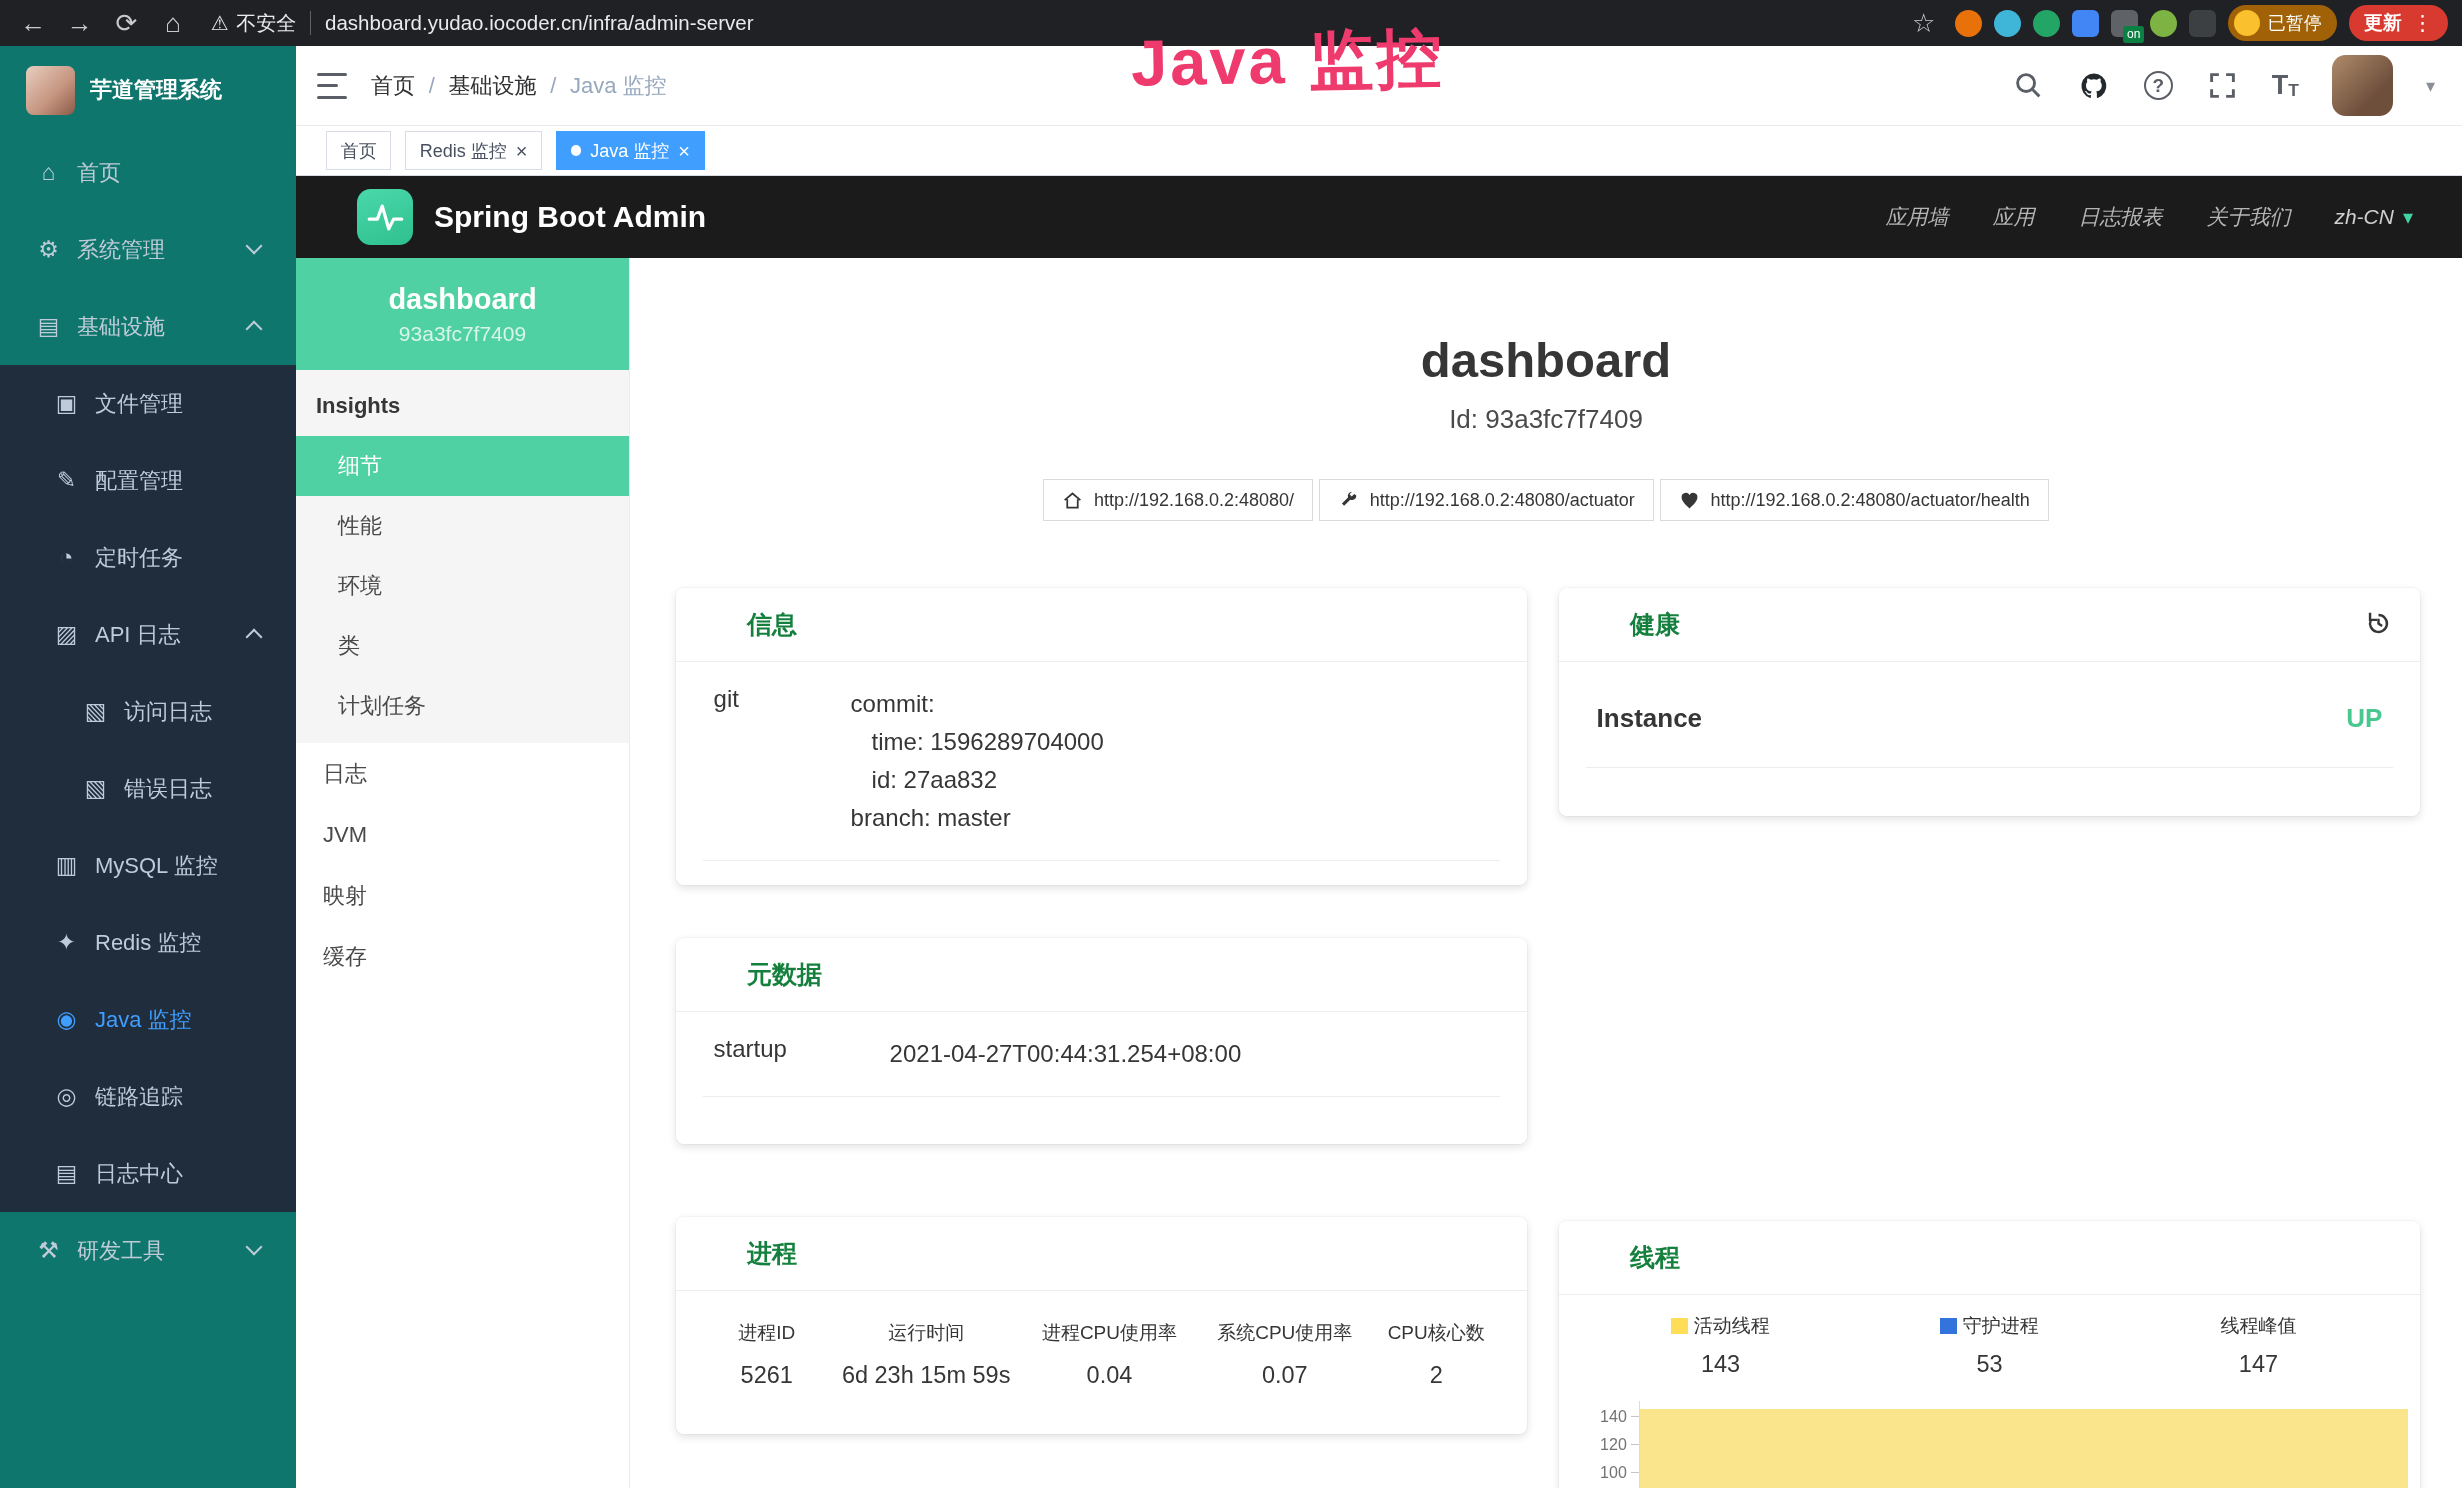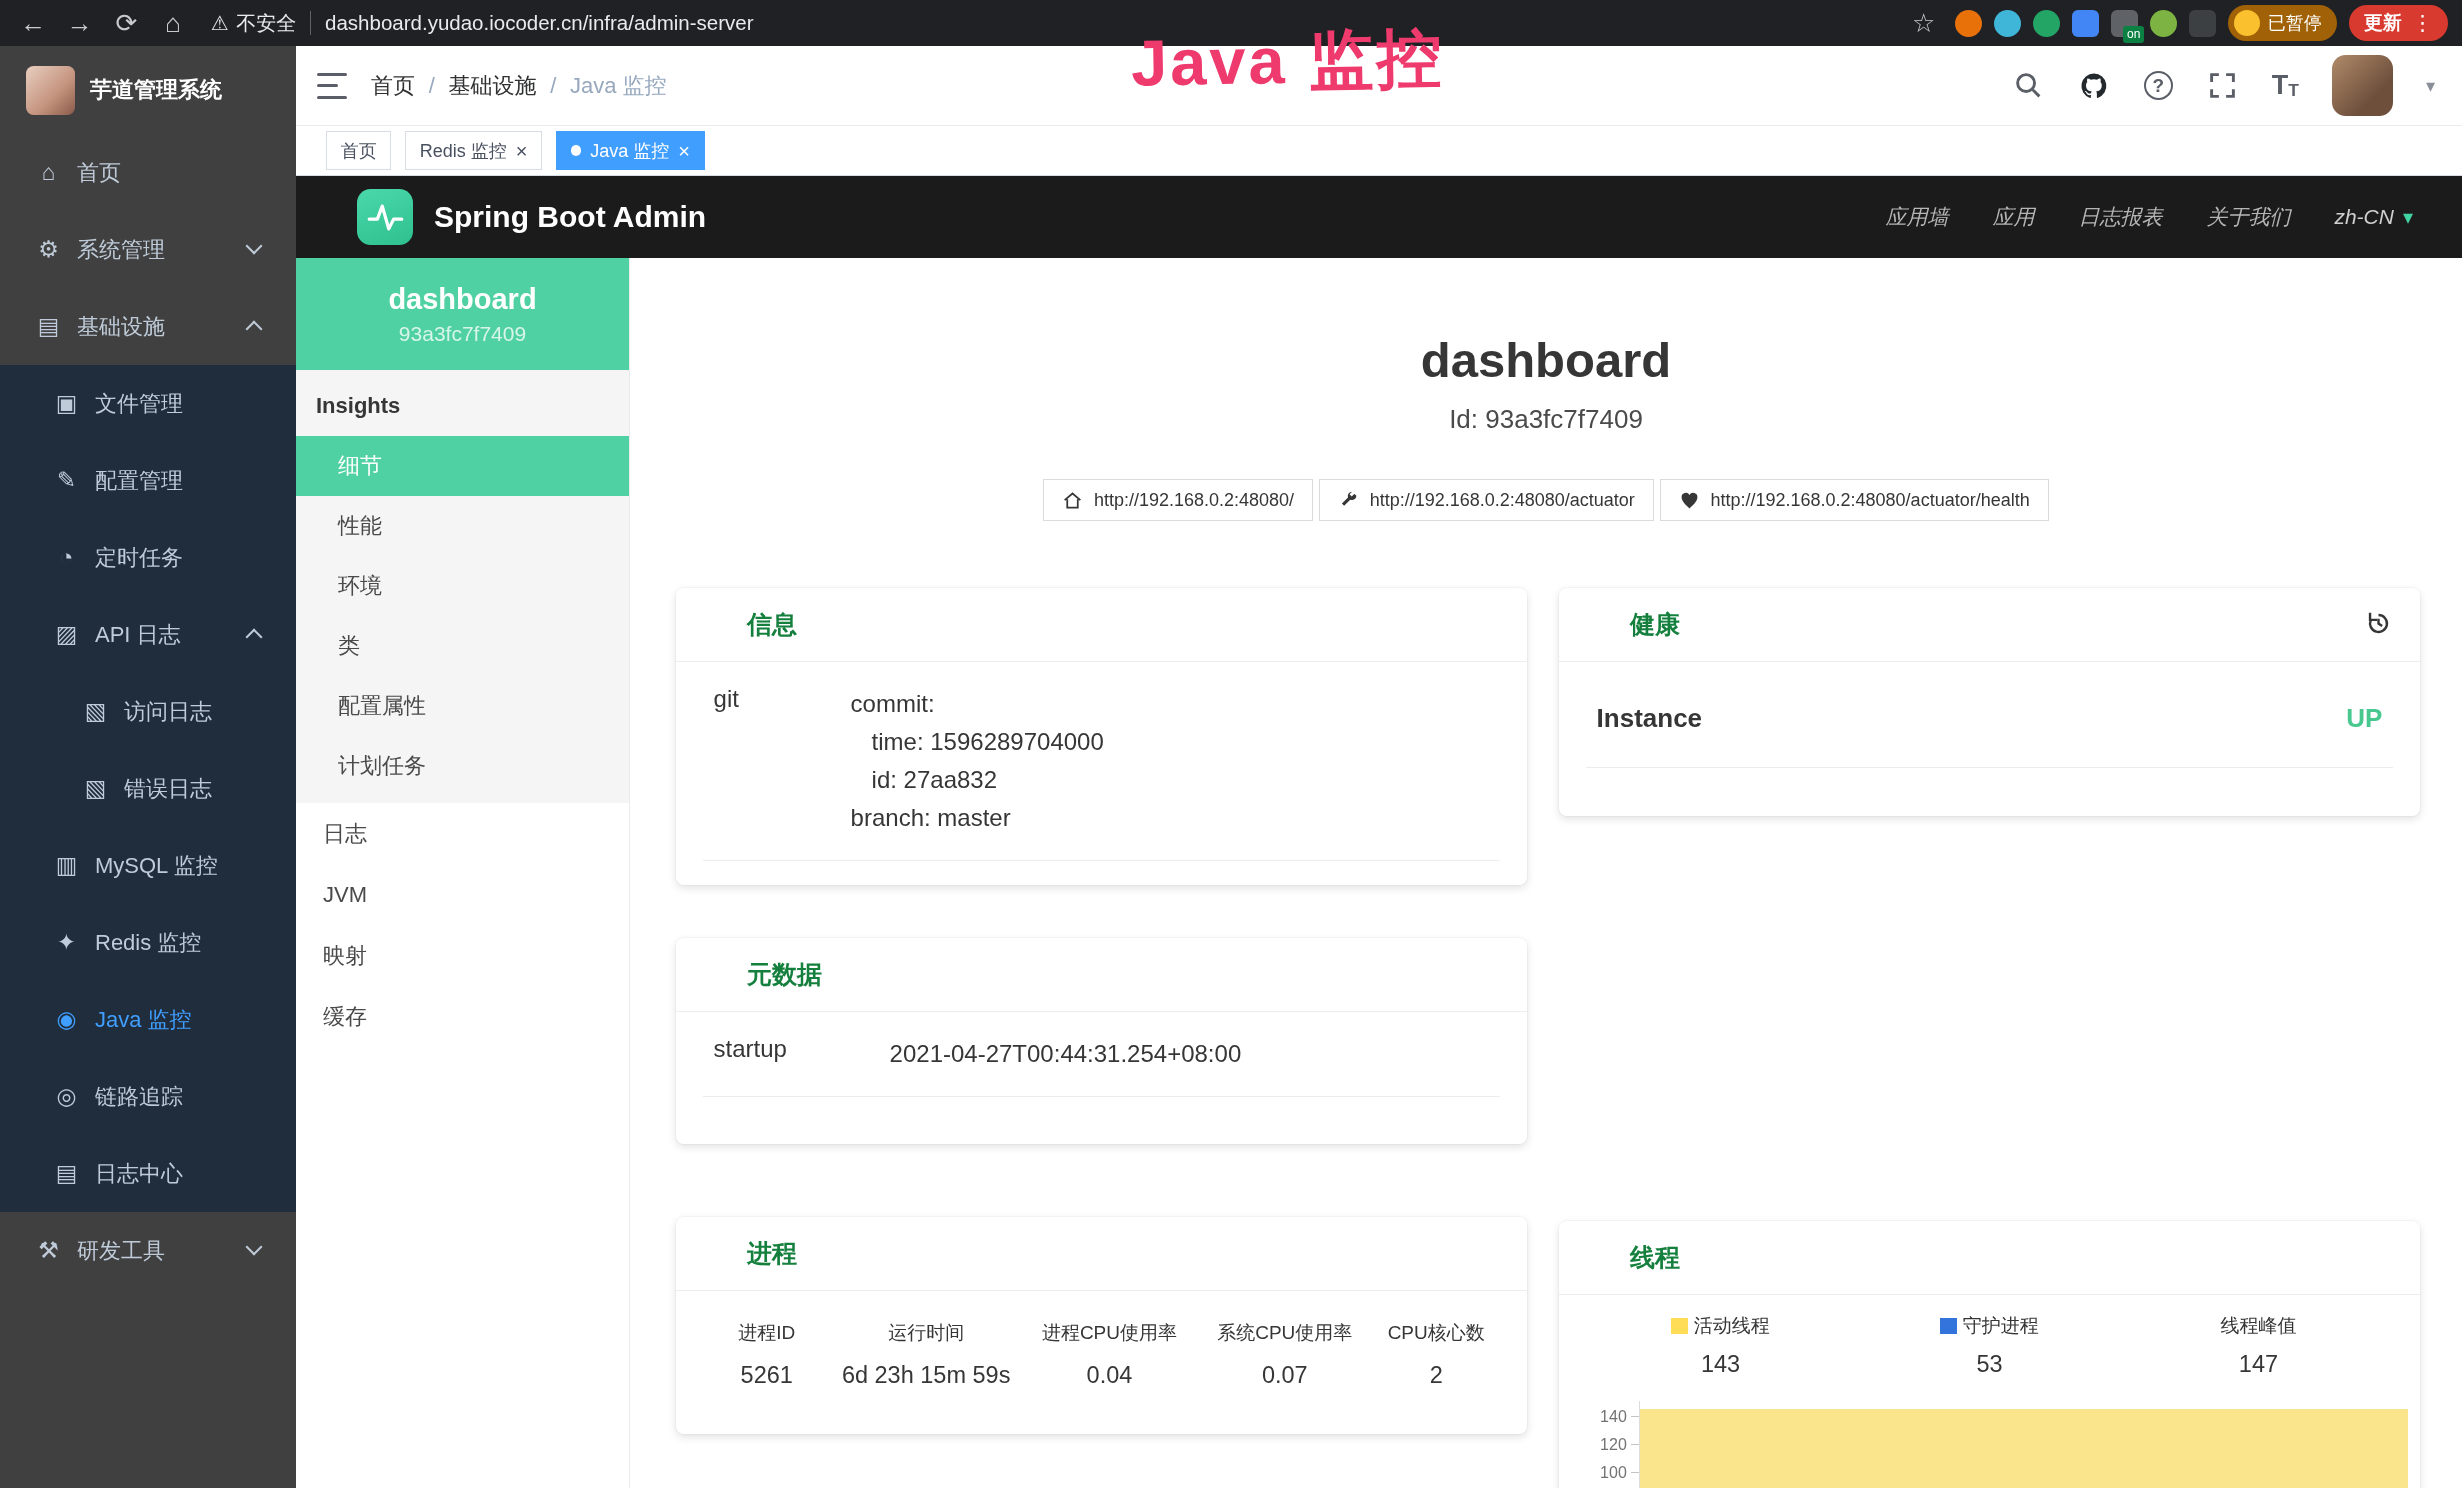--- a/index.html
+++ b/index.html
@@ -21,21 +21,21 @@
   .on-badge { position:absolute; right:-6px; bottom:-6px; background:#0b8043; color:#fff; font-size:12px; line-height:1; padding:2.3px 3.8px; border-radius:3px; }
   .paused-pill { display:flex; align-items:center; gap:7.6px; background:#a16207; border-radius:21px; height:36px; padding:0 15px 0 6px; color:#fff; font-size:18px; cursor:pointer; flex:none; }
   .smiley { width:26px; height:26px; border-radius:50%; background:#fbc02d; flex:none; }
   .update-pill { display:flex; align-items:center; gap:10.6px; background:#d93a2f; border-radius:21px; height:36px; padding:0 15px; color:#fff; font-size:19px; font-weight:bold; cursor:pointer; flex:none; }
   .update-pill .kebab { font-weight:normal; font-size:21px; }
 
   
   .below { display:flex; height:1443px; }
 
   
-  .app-sidebar { width:296px; background:#404040; flex:none; display:flex; flex-direction:column; overflow:hidden; }
+  .app-sidebar { width:296px; background:#0f766e; flex:none; display:flex; flex-direction:column; overflow:hidden; }
   .logo-row { height:88px; display:flex; align-items:center; padding-left:26px; gap:15px; flex:none; }
   .logo-img { width:49px; height:49px; border-radius:7.6px; background:linear-gradient(135deg,#e9cfc0,#c4937d 60%,#8a5a4a); flex:none; }
   .logo-title { color:#fff; font-size:22px; font-weight:bold; }
   .s-item { height:77px; display:flex; align-items:center; color:#bfcbd9; font-size:22px; cursor:pointer; position:relative; }
   .s-item .s-icon { font-size:23px; width:33px; text-align:center; margin-right:12px; flex:none; }
   .lv0 { padding-left:32px; }
   .lv1 { padding-left:50px; background:#1f2d3d; }
   .lv2 { padding-left:79px; background:#1f2d3d; }
   .s-item.active { color:#409eff; }
   .chev { position:absolute; right:36px; width:12px; height:12px; border-right:2.3px solid #bfcbd9; border-bottom:2.3px solid #bfcbd9; }
@@ -333,21 +333,20 @@
           <div class="instance-box">
             <span class="instance-name">dashboard</span>
             <span class="instance-id">93a3fc7f7409</span>
           </div>
           <div class="insights-block">
             <div class="menu-section">Insights</div>
             <div class="m-item active">细节</div>
             <div class="m-item">性能</div>
             <div class="m-item">环境</div>
             <div class="m-item">类</div>
-            <div class="m-item">配置属性</div>
             <div class="m-item">计划任务</div>
           </div>
           <div class="m-root">日志</div>
           <div class="m-root">JVM</div>
           <div class="m-root">映射</div>
           <div class="m-root">缓存</div>
         </aside>
 
         <section class="sba-content">
           <h1 class="inst-title">dashboard</h1>

